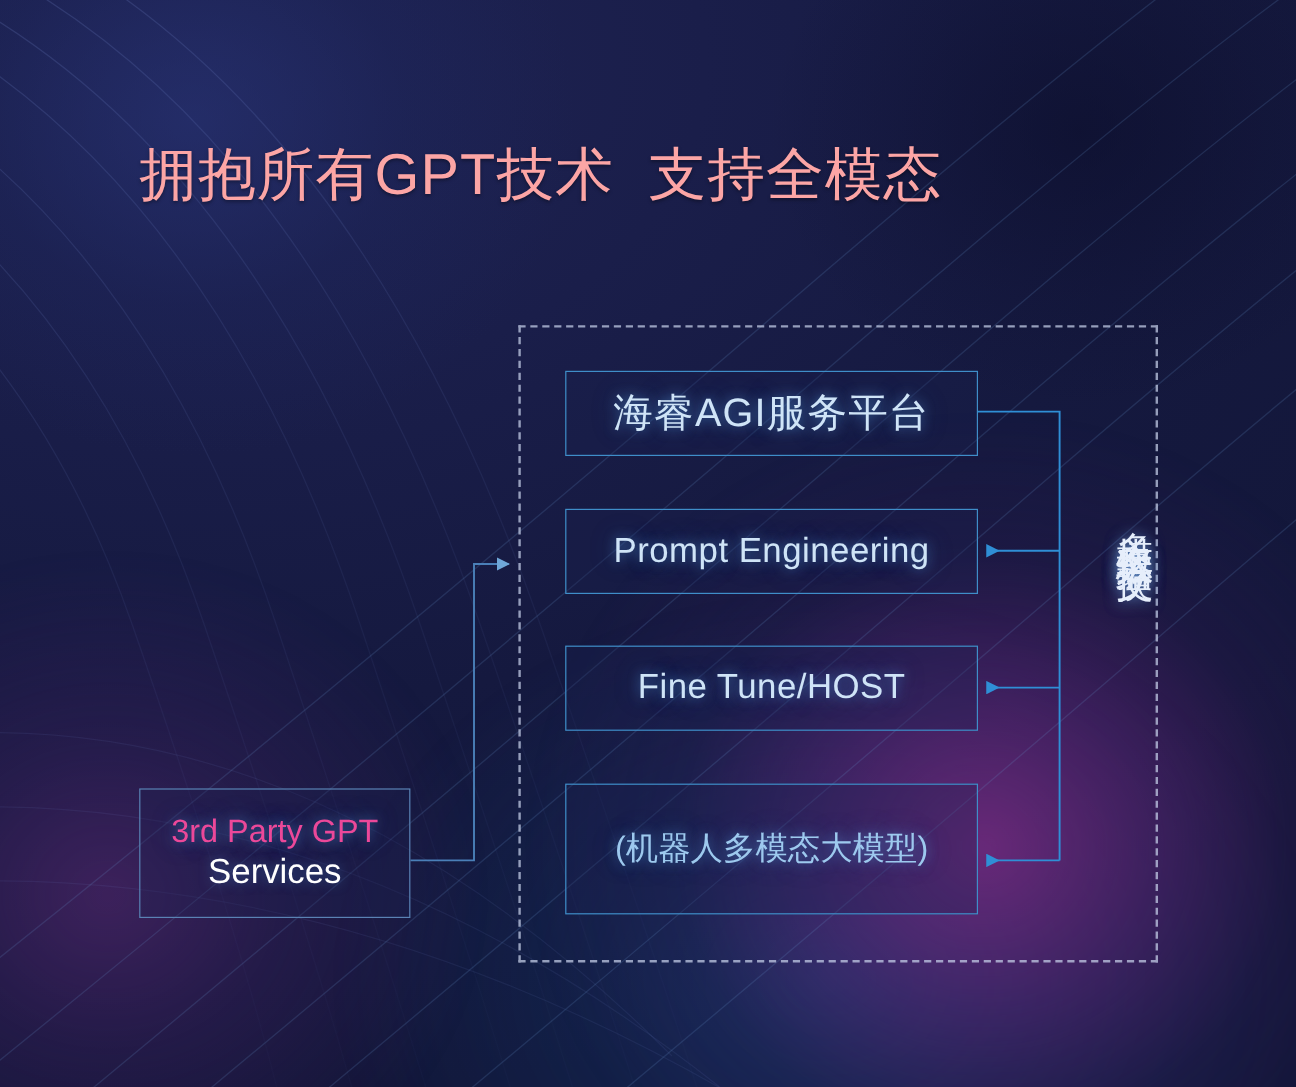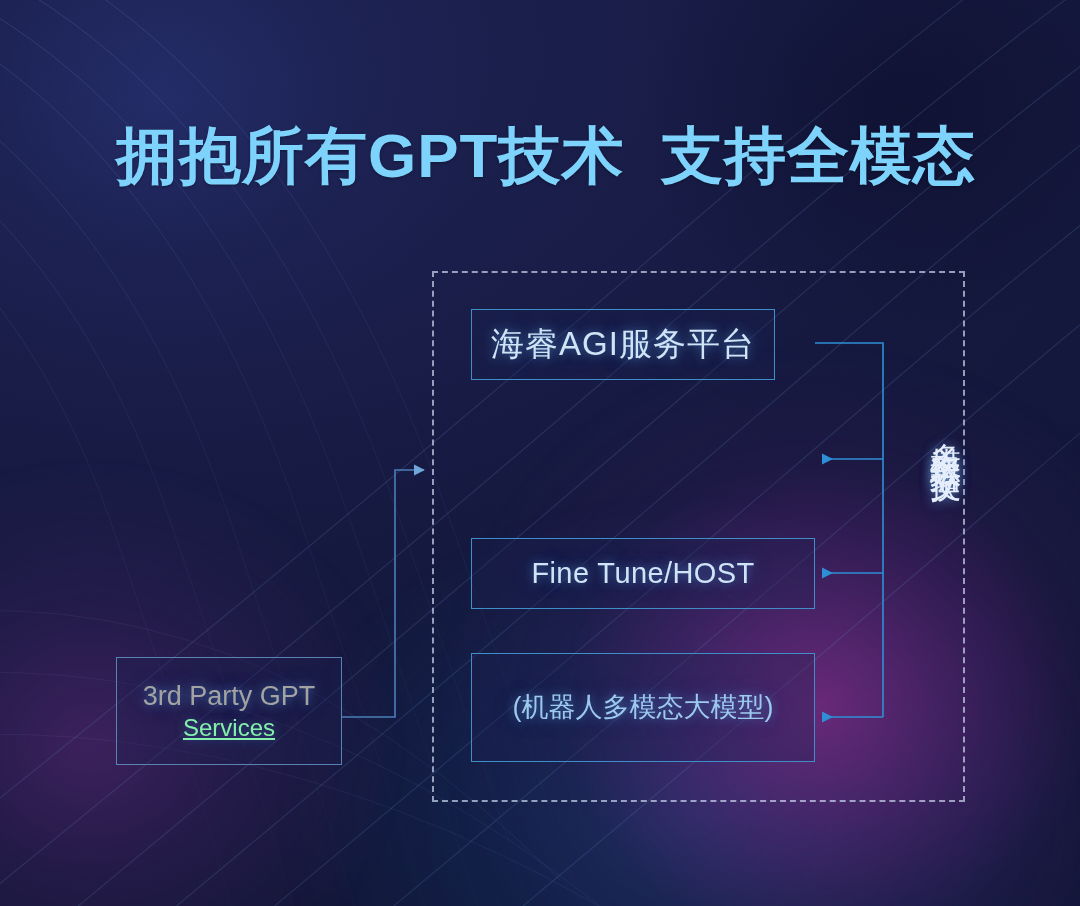--- a/index.html
+++ b/index.html
@@ -72,38 +72,38 @@
     align-items:center;justify-content:center;
     text-align:center;
     line-height:1.22;
   }
   .node .ln{
     color:#cfe4f7;
     text-shadow:0 0 10px rgba(90,160,225,0.55), 0 0 22px rgba(60,120,200,0.35);
     white-space:nowrap;
   }
 
-  #node-agi{left:471px;top:309px;width:304px;height:71px;}
+  #node-agi{left:471px;top:309px;width:344px;height:71px;}
   #node-agi .ln{font-size:33px;letter-spacing:1px;}
 
   #node-prompt{left:471px;top:424px;width:344px;height:71px;}
   #node-prompt .ln{font-size:29px;letter-spacing:.4px;}
 
   #node-finetune{left:471px;top:538px;width:344px;height:71px;align-items:center;}
   #node-finetune .ln{font-size:29px;letter-spacing:.4px;}
 
   #node-robot{left:471px;top:653px;width:344px;height:109px;}
   #node-robot .ln-main{font-size:29px;}
   #node-robot .ln-sub{font-size:27px;color:#9dc9ee;}
 
   #node-thirdparty{left:116px;top:657px;width:226px;height:108px;
     border-color:#5a82b4;}
-  #node-thirdparty .ln-main{font-size:27px;color:#a3a3a3;}
-  #node-thirdparty .ln-sub{font-size:24px;color:#86efac;
-    text-shadow:0 0 10px rgba(70,140,210,0.5);text-decoration:underline;}
+  #node-thirdparty .ln-main{font-size:27px;color:#ec4899;}
+  #node-thirdparty .ln-sub{font-size:29px;color:#ffffff;
+    text-shadow:0 0 10px rgba(70,140,210,0.5);}
 
   
   .wires{position:absolute;inset:0;pointer-events:none;}
 
   
   .vlabel{
     position:absolute;
     left:915px;top:418px;
     width:46px;
     font-size:31px;
@@ -112,23 +112,23 @@
     letter-spacing:5px;
     writing-mode:vertical-rl;
     text-orientation:upright;
     line-height:1;
   }
 
   
   .title{
     position:absolute;
     left:116px;top:114px;
-    font-size:62px;
-    font-weight:700;
-    color:#7dd3fc;
+    font-size:48px;
+    font-weight:400;
+    color:#fca5a5;
     letter-spacing:1px;
     white-space:pre;
     text-shadow:0 1px 3px rgba(0,0,0,0.35);
   }
 </style>
 </head>
 <body>
 
 <div id="slide">
 
@@ -204,20 +204,23 @@
       <g stroke="#4a7fb8" stroke-width="1.6" fill="none">
         <path d="M 342 717 L 395 717 L 395 470 L 424 470" marker-end="url(#arrowR)"></path>
       </g>
     </svg>
   </div>
 
   <div class="node" id="node-agi">
     <span class="ln">海睿AGI服务平台</span>
   </div>
 
+  <div class="node" id="node-prompt">
+    <span class="ln">Prompt Engineering</span>
+  </div>
 
   <div class="node" id="node-finetune">
     <span class="ln">Fine Tune/HOST</span>
   </div>
 
   <div class="node" id="node-robot">
     <span class="ln ln-sub">(机器人多模态大模型)</span>
   </div>
 
   <div class="node" id="node-thirdparty">

